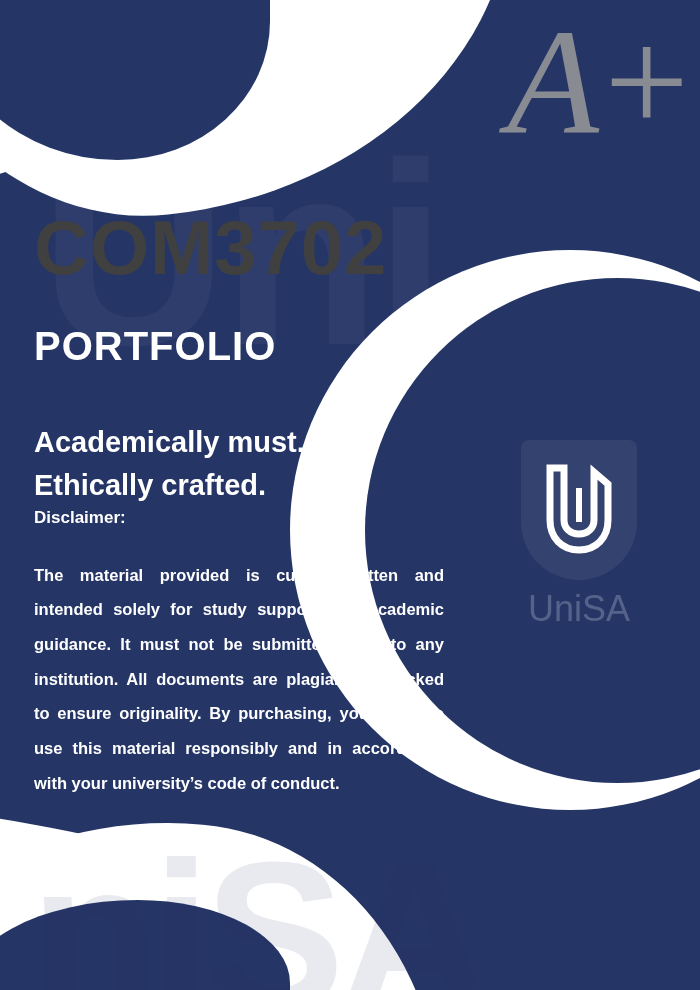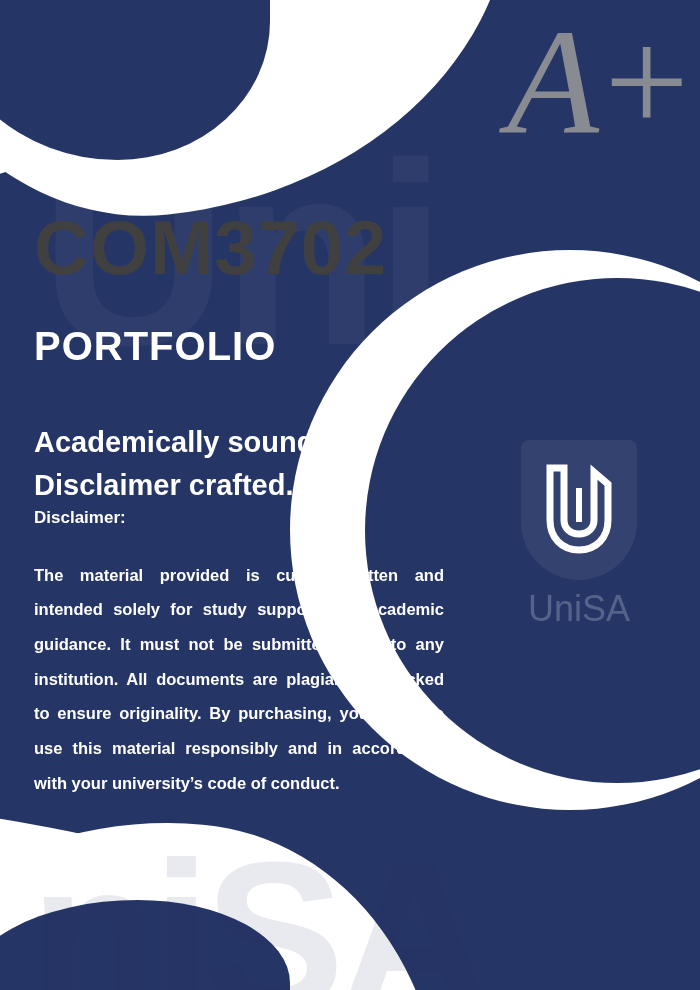--- a/index.html
+++ b/index.html
@@ -236,22 +236,22 @@
     </div>
     <div class="unisa-label">UniSA</div>
   </div>
 
   <div class="content">
     <div class="course-code">COM3702</div>
 
     <div class="doc-type">PORTFOLIO</div>
 
     <div class="tagline">
-      <div>Academically sound.</div>
-      <div>Disclaimer crafted.</div>
+      <div>Academically must.</div>
+      <div>Ethically crafted.</div>
     </div>
 
     <div class="disclaimer-title">Disclaimer:</div>
 
     <div class="disclaimer-body">The material provided is custom–written and intended solely for study support and academic guidance. It must not be submitted as–is to any institution. All documents are plagiarism–checked to ensure originality. By purchasing, you agree to use this material responsibly and in accordance with your university’s code of conduct.</div>
   </div>
 
 </div>
 
 </body></html>

